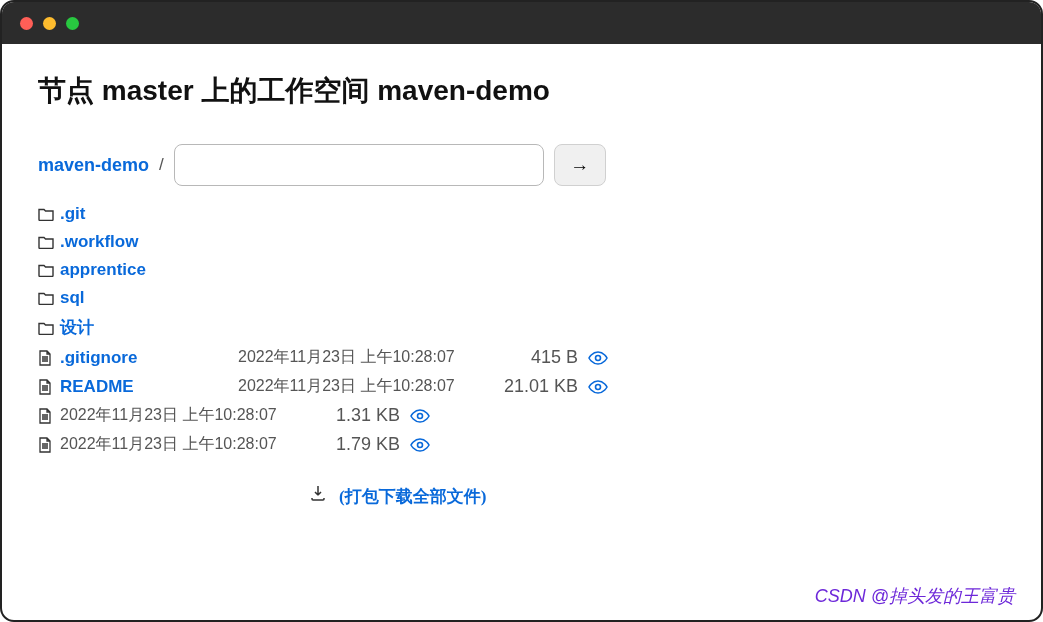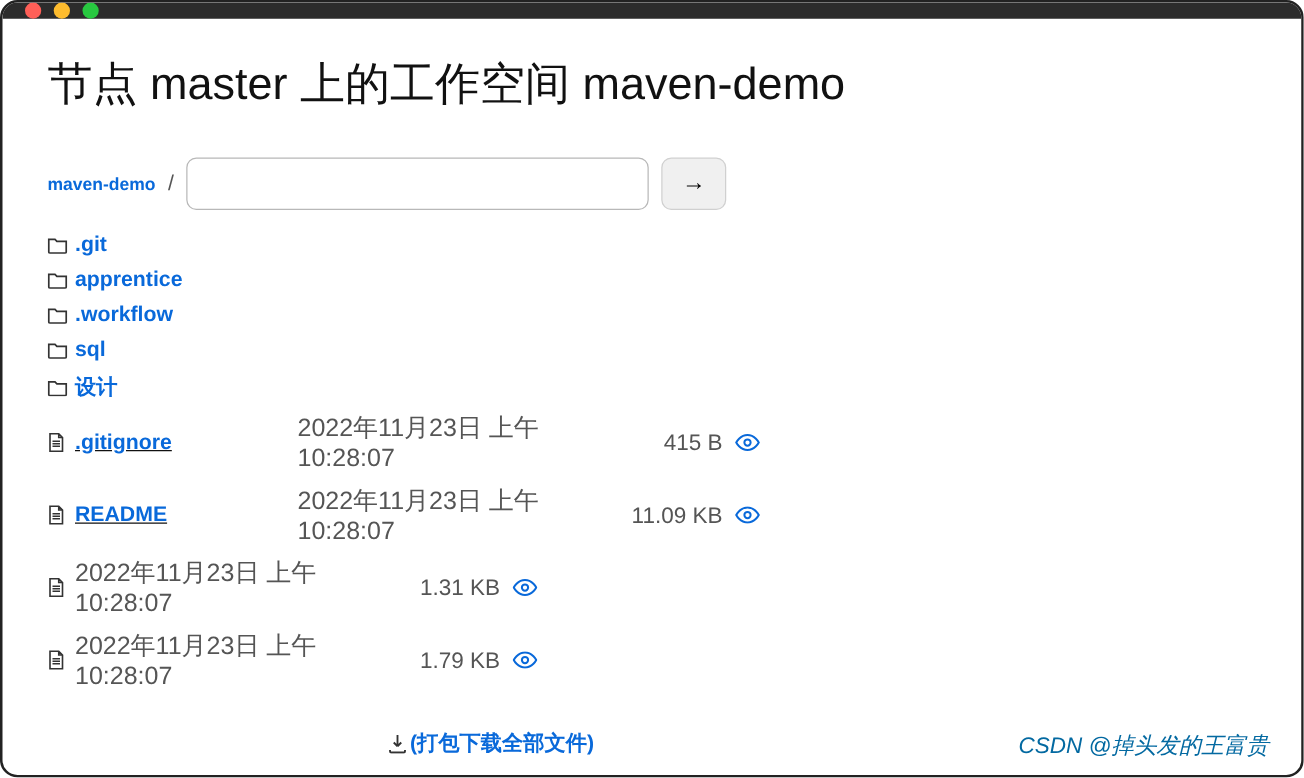--- a/index.html
+++ b/index.html
@@ -30,35 +30,35 @@
     }
     .tl-dot { width: 13px; height: 13px; border-radius: 50%; }
     .tl-red { background: #ff5f57; }
     .tl-yellow { background: #febc2e; }
     .tl-green { background: #28c840; }
     .content {
       padding: 28px 36px;
       color: #111;
     }
     .page-title {
-      font-size: 36px;
-      font-weight: 400;
+      font-size: 28px;
+      font-weight: 700;
       color: #111;
       margin-bottom: 34px;
     }
     .breadcrumb-row {
       display: flex;
       align-items: center;
       gap: 10px;
       margin-bottom: 14px;
     }
     .bc-link {
       color: #0969da;
       font-weight: 700;
-      font-size: 14px;
+      font-size: 18px;
     }
     .bc-sep { color: #555; font-size: 17px; }
     .path-input {
       width: 370px;
       height: 42px;
       border: 1px solid #b8b8b8;
       border-radius: 8px;
       padding: 6px 10px;
       font-size: 15px;
     }
@@ -85,43 +85,44 @@
       width: 22px;
       display: flex;
       align-items: center;
       color: #333;
     }
     .file-name {
       color: #0969da;
       font-weight: 700;
       cursor: pointer;
     }
-    .file-namecol { width: 178px; text-decoration: underline; }
-    .file-date { width: 250px; color: #555; font-size: 20px; }
+    .file-namecol { width: 178px; }
+    .file-date { width: 250px; color: #555; font-size: 16px; }
     .file-size { width: 90px; color: #555; font-size: 18px; text-align: right; }
     .file-action { width: 40px; display: flex; justify-content: center; }
     .eye-icon { color: #0969da; cursor: pointer; }
     .download-row {
       display: flex;
-      align-items: center;
-      gap: 2px;
+      align-items: flex-start;
+      gap: 13px;
       margin-top: 26px;
       margin-left: 272px;
+      font-family: Liberation Serif, serif;
     }
     .download-link {
       color: #0969da;
       font-weight: 700;
       font-size: 17px;
       cursor: pointer;
     }
     .watermark {
       position: absolute;
       right: 28px;
       bottom: 14px;
-      color: #0369a1;
+      color: #6d28d9;
       font-style: italic;
       font-size: 18px;
     }
     svg { display: block; }
   </style>
 </head>
 <body>
 
 <div class="window">
   <div class="titlebar">
@@ -151,36 +152,36 @@
             </svg>
         </span>
         <span class="file-name">.git</span>
       </div>
       <div class="file-row">
         <span class="file-icon">
           <svg width="16" height="14" viewBox="0 0 16 14">
               <path fill="none" stroke="#333" stroke-width="1.4" d="M1 2.5h5l1.5 1.5H15v8.5a1 1 0 0 1-1 1H2a1 1 0 0 1-1-1V2.5z"></path>
             </svg>
         </span>
+        <span class="file-name">.workflow</span>
+      </div>
+      <div class="file-row">
+        <span class="file-icon">
+          <svg width="16" height="14" viewBox="0 0 16 14">
+              <path fill="none" stroke="#333" stroke-width="1.4" d="M1 2.5h5l1.5 1.5H15v8.5a1 1 0 0 1-1 1H2a1 1 0 0 1-1-1V2.5z"></path>
+            </svg>
+        </span>
         <span class="file-name">apprentice</span>
       </div>
       <div class="file-row">
         <span class="file-icon">
           <svg width="16" height="14" viewBox="0 0 16 14">
               <path fill="none" stroke="#333" stroke-width="1.4" d="M1 2.5h5l1.5 1.5H15v8.5a1 1 0 0 1-1 1H2a1 1 0 0 1-1-1V2.5z"></path>
             </svg>
         </span>
-        <span class="file-name">.workflow</span>
-      </div>
-      <div class="file-row">
-        <span class="file-icon">
-          <svg width="16" height="14" viewBox="0 0 16 14">
-              <path fill="none" stroke="#333" stroke-width="1.4" d="M1 2.5h5l1.5 1.5H15v8.5a1 1 0 0 1-1 1H2a1 1 0 0 1-1-1V2.5z"></path>
-            </svg>
-        </span>
         <span class="file-name">sql</span>
       </div>
       <div class="file-row">
         <span class="file-icon">
           <svg width="16" height="14" viewBox="0 0 16 14">
               <path fill="none" stroke="#333" stroke-width="1.4" d="M1 2.5h5l1.5 1.5H15v8.5a1 1 0 0 1-1 1H2a1 1 0 0 1-1-1V2.5z"></path>
             </svg>
         </span>
         <span class="file-name">设计</span>
       </div>
@@ -205,21 +206,21 @@
       </div>
 
       <div class="file-row">
         <span class="file-icon">
           <svg width="14" height="16" viewBox="0 0 14 16">
               <path fill="none" stroke="#333" stroke-width="1.3" d="M2 1h7l3 3v11H2V1z M9 1v3h3 M4 7h6 M4 9h6 M4 11h6"></path>
             </svg>
         </span>
         <span class="file-namecol"><span class="file-name">README</span></span>
         <span class="file-date">2022年11月23日 上午10:28:07</span>
-        <span class="file-size">11.09 KB</span>
+        <span class="file-size">21.01 KB</span>
         <span class="file-action">
             <span class="eye-icon">
           <svg width="20" height="14" viewBox="0 0 20 14">
                 <path fill="none" stroke="#0969da" stroke-width="1.6" d="M1 7s3-6 9-6 9 6 9 6-3 6-9 6-9-6-9-6z"></path>
                 <circle cx="10" cy="7" r="2.5" fill="none" stroke="#0969da" stroke-width="1.6"></circle>
               </svg>
         </span>
           </span>
       </div>
 

